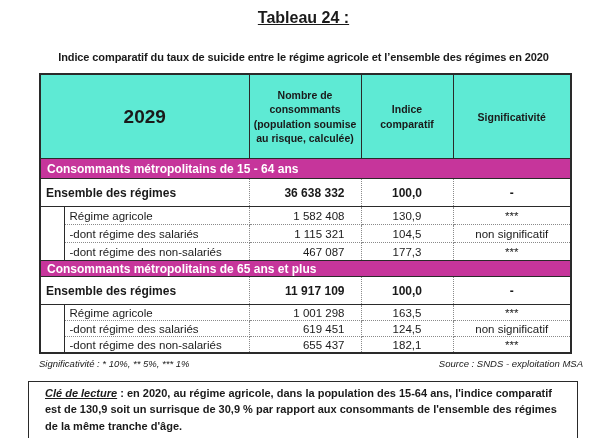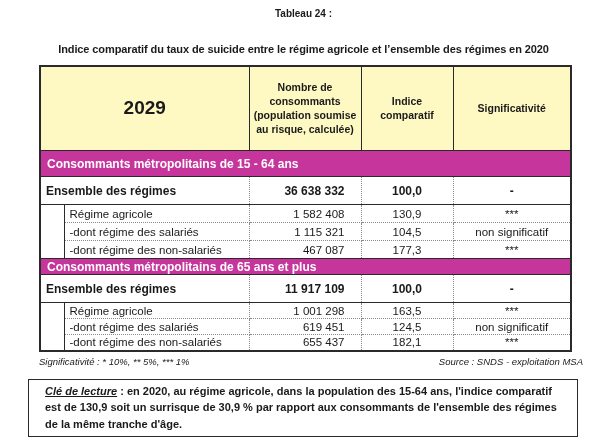--- a/index.html
+++ b/index.html
@@ -9,39 +9,39 @@
     color: #1a1a1a;
   }
   .page {
     position: relative;
     width: 607px;
     height: 438px;
     background: #ffffff;
     overflow: hidden;
   }
   .title-block { text-align: center; padding-top: 7px; }
-  .title-line1 { font-size: 10px; font-weight: bold; line-height: 1.4; }
+  .title-line1 { font-size: 16px; font-weight: bold; line-height: 1.4; text-decoration: underline; }
   .title-line2 { font-size: 11px; font-weight: bold; line-height: 1.5; letter-spacing: -0.1px; margin-top: 20px; }
 
   table.main {
     border-collapse: collapse;
     table-layout: fixed;
     width: 531px;
     margin: 7px 0 0 39px;
     border: 2px solid #2a2a2a;
   }
   td { overflow: hidden; }
 
   
   td.hdr {
     border: 1.5px solid #2a2a2a;
     text-align: center;
     vertical-align: middle;
     font-weight: bold;
-    background: #fef9c3;
+    background: #5eead4;
   }
   .year-cell { font-size: 19px; }
   .hdr-small { font-size: 10.5px; line-height: 1.35; white-space: pre-line; }
 
   
   td.band {
     background: #C6359B;
     color: #ffffff;
     font-weight: bold;
     font-size: 12px;
@@ -126,21 +126,21 @@
       <td class="hdr year-cell" colspan="2">2029</td>
       <td class="hdr hdr-small">Nombre de
 consommants
 (population soumise
 au risque, calculée)</td>
       <td class="hdr hdr-small">Indice
 comparatif</td>
       <td class="hdr hdr-small">Significativité</td>
     </tr>
 
-    <tr style="height:26px">
+    <tr style="height:20px">
       <td class="band" colspan="5">Consommants métropolitains de 15 - 64 ans</td>
     </tr>
 
     <tr class="total-row" style="height:28px">
       <td class="lbl dot-r" colspan="2">Ensemble des régimes</td>
       <td class="num dot-r">36 638 332</td>
       <td class="ctr dot-r">100,0</td>
       <td class="ctr">-</td>
     </tr>
 

